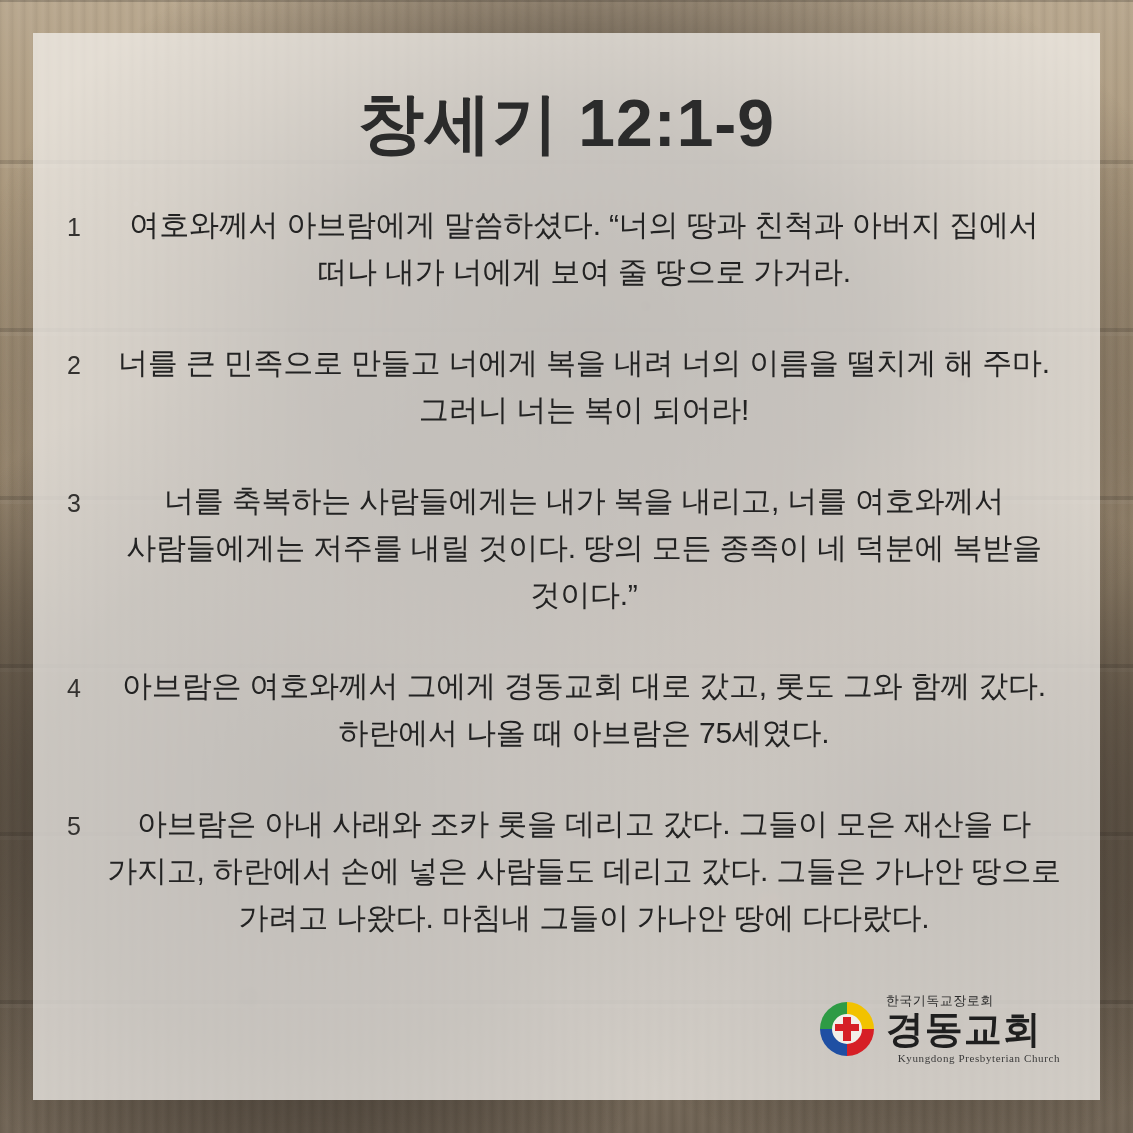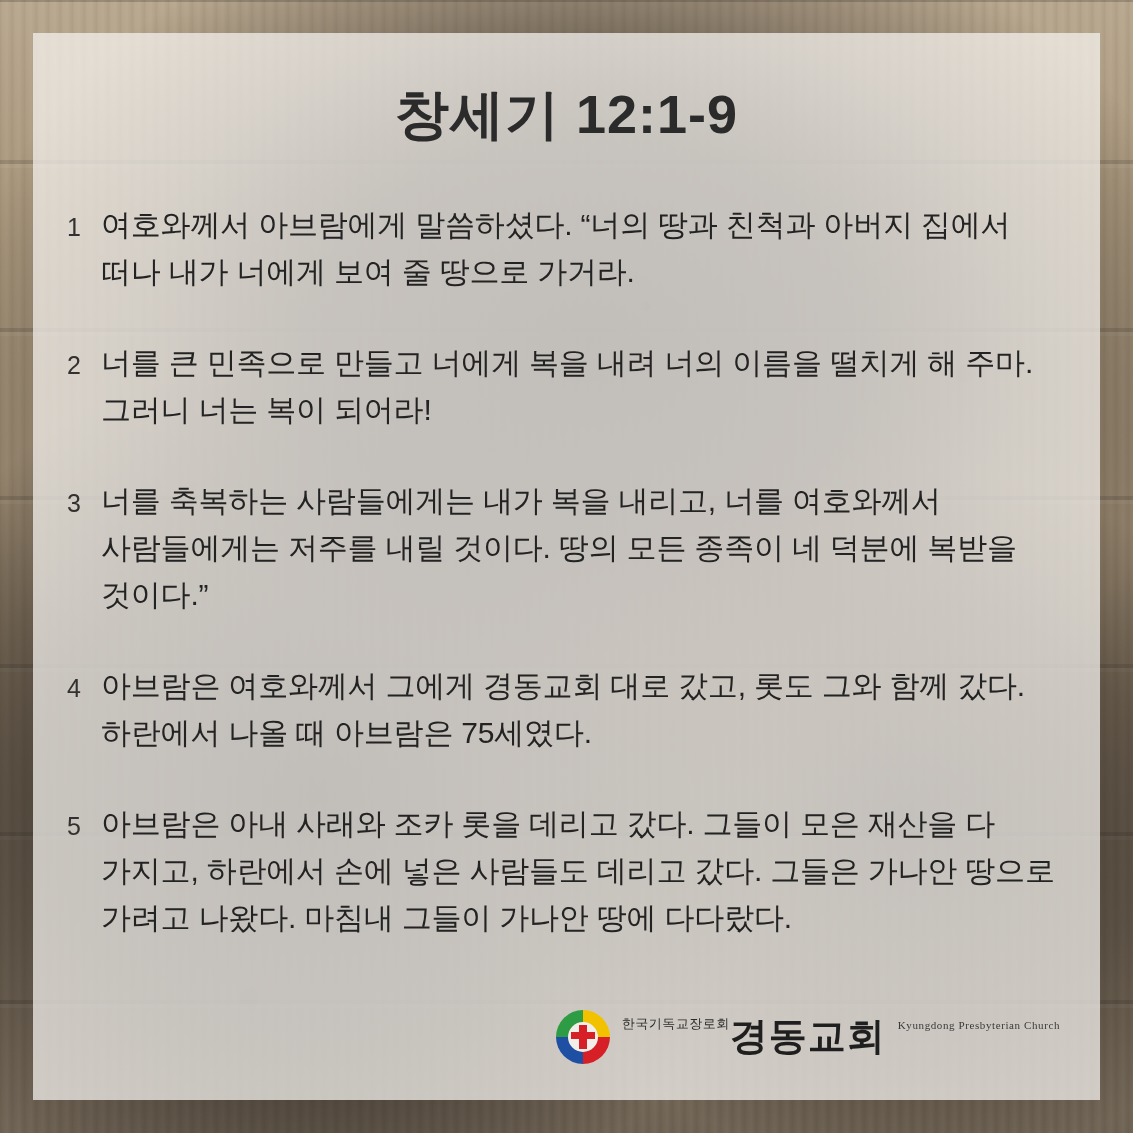--- a/index.html
+++ b/index.html
@@ -85,21 +85,21 @@
     background: rgba(244,242,238,0.74);
     box-sizing: border-box;
   }
 
   .title {
     position: absolute;
     left: 0;
     top: 46px;
     width: 100%;
     text-align: center;
-    font-size: 54px;
+    font-size: 66px;
     font-weight: 700;
     letter-spacing: 1px;
     color: #2b2b2b;
     white-space: nowrap;
   }
 
   .verses {
     position: absolute;
     left: 34px;
     top: 168px;
@@ -120,20 +120,21 @@
     text-align: left;
     padding-top: 3px;
   }
   .verse-text {
     flex: 1 1 auto;
     font-size: 30px;
     line-height: 47px;
     color: #232323;
     letter-spacing: -0.2px;
     word-break: keep-all;
+    text-align: center;
   }
 
   
   .logo {
     position: absolute;
     right: 40px;
     bottom: 36px;
     display: flex;
     align-items: center;
     gap: 12px;
@@ -176,21 +177,21 @@
     content: "";
     position: absolute;
     left: -8px;
     top: 7px;
     width: 24px;
     height: 7px;
     background: #d61f26;
   }
   .logo-text {
     display: flex;
-    flex-direction: row;
+    flex-direction: column;
     align-items: flex-start;
     line-height: 1;
     text-align: center;
   }
   .logo-top {
     font-size: 13px;
     color: #2a2a2a;
     letter-spacing: 0.5px;
     margin-bottom: 3px;
   }

